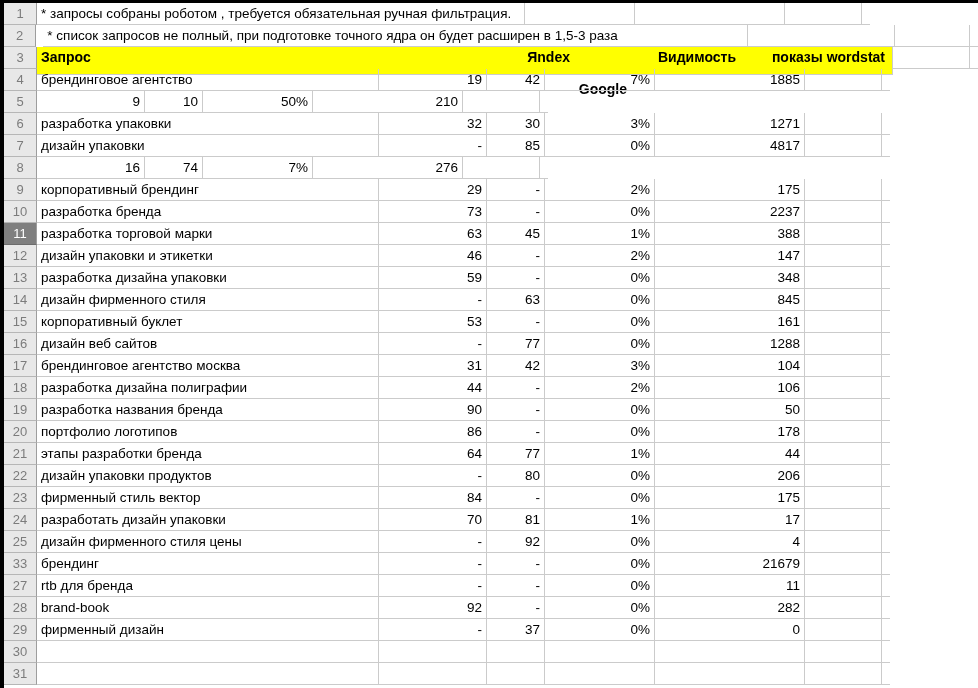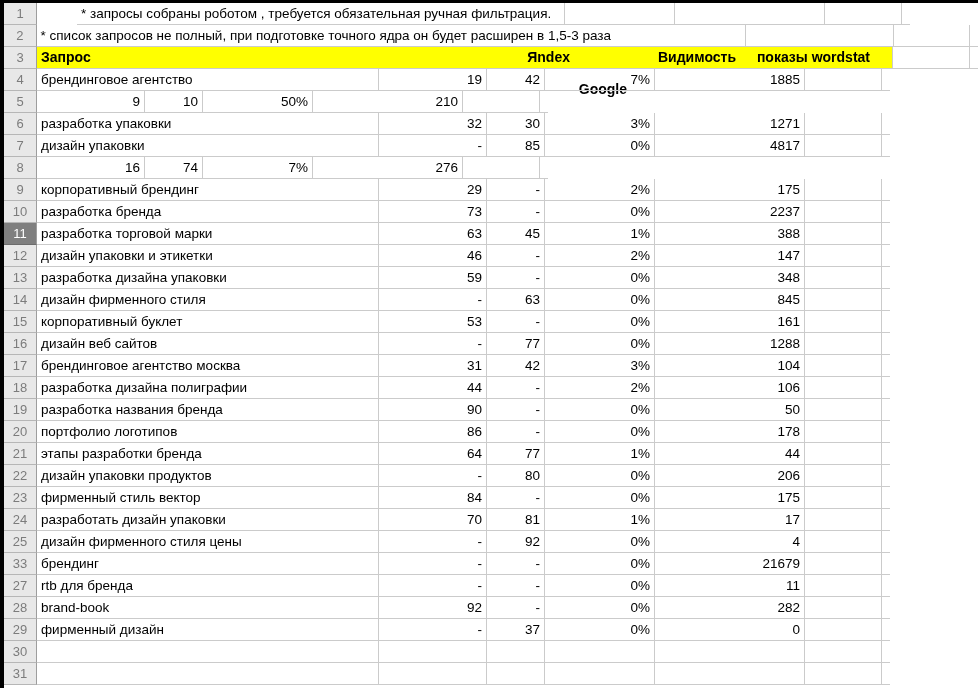--- a/index.html
+++ b/index.html
@@ -48,45 +48,45 @@
   }
   .colA{width:342px;padding-left:4px;}
   .colB{width:108px;}
   .colC{width:58px;}
   .colD{width:110px;}
   .colE{width:150px;}
   .colF{width:77px;}
   .colG{width:8px;border-right:none;}
   .num{text-align:right;padding-right:4px;}
   
-  .noteW1{width:488px;padding-left:4px;margin-left:40px;}
-  .noteW2{width:720px;padding-left:4px;}
+  .noteW1{width:488px;padding-left:4px;}
+  .noteW2{width:720px;padding-left:4px;margin-left:7px;}
   
   .header-band{
     width:856px;
     box-sizing:border-box;
     display:flex;
     background:var(--header-bg);
     border-bottom:1px solid var(--grid);
     border-right:1px solid var(--grid);
     font-weight:bold;
-    height:22px;
+    height:28px;
   }
   .hcell{
     box-sizing:border-box;
     font-size:14px;
     line-height:21px;
     white-space:nowrap;
     overflow:visible;
   }
   .hA{width:430px;padding-left:4px;}
   .hB{width:108px;text-align:right;padding-right:5px;}
   .hC{width:57px;text-align:right;padding-right:5px;margin-top:32px;}
   .hD{width:110px;text-align:right;padding-right:6px;}
-  .hE{width:150px;text-align:right;padding-right:22px;}
+  .hE{width:150px;text-align:right;padding-right:7px;}
 </style>
 </head>
 <body>
 
 <div class="sheet">
 
   <div class="row">
     <div class="cell rowhead">1</div>
     <div class="cell noteW1">* запросы собраны роботом , требуется обязательная ручная фильтрация.</div>
     <div class="cell colD"></div>

